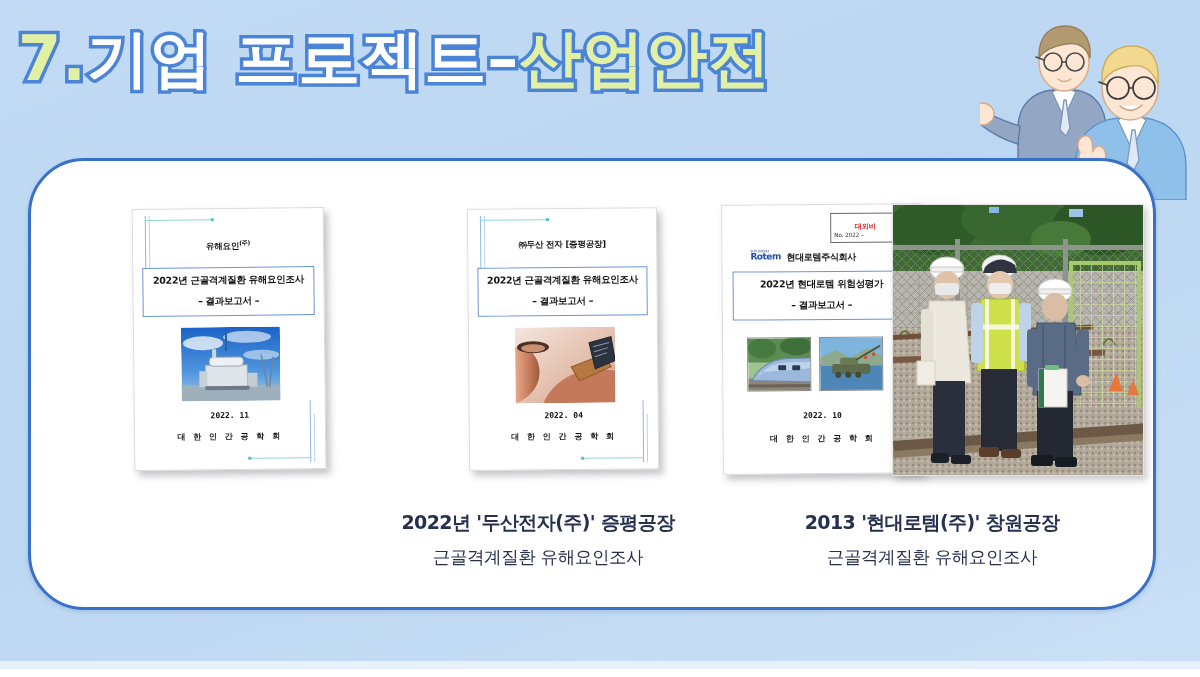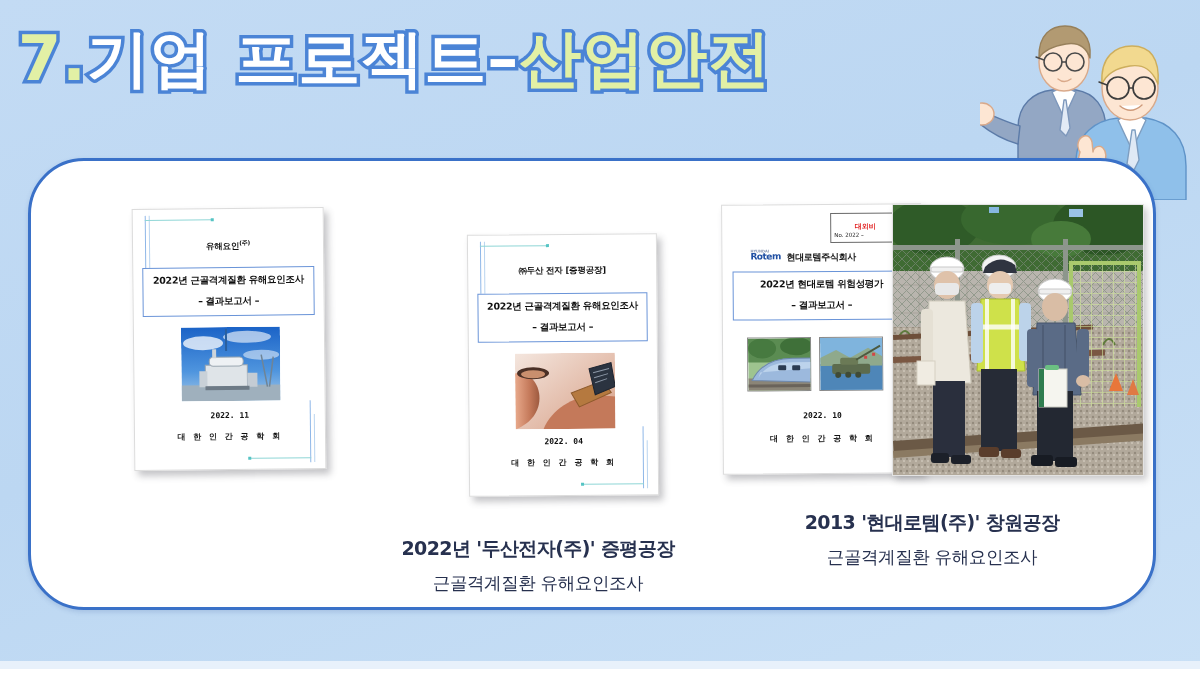--- a/index.html
+++ b/index.html
@@ -76,21 +76,21 @@
     left: 28px; top: 158px;
     width: 1128px; height: 452px;
     display: flex;
     align-items: flex-start;
   }
   .card {
     position: relative;
     height: 100%;
   }
   .card-1 { width: 340px; }
-  .card-2 { width: 340px; margin-top: 26px; }
+  .card-2 { width: 340px; }
   .card-3 { width: 448px; }
 
   
   .doc {
     position: absolute;
     background: #ffffff;
     border: 1px solid #dcdcdc;
     box-shadow: 4px 5px 7px rgba(60,60,70,.30);
     overflow: hidden;
   }

